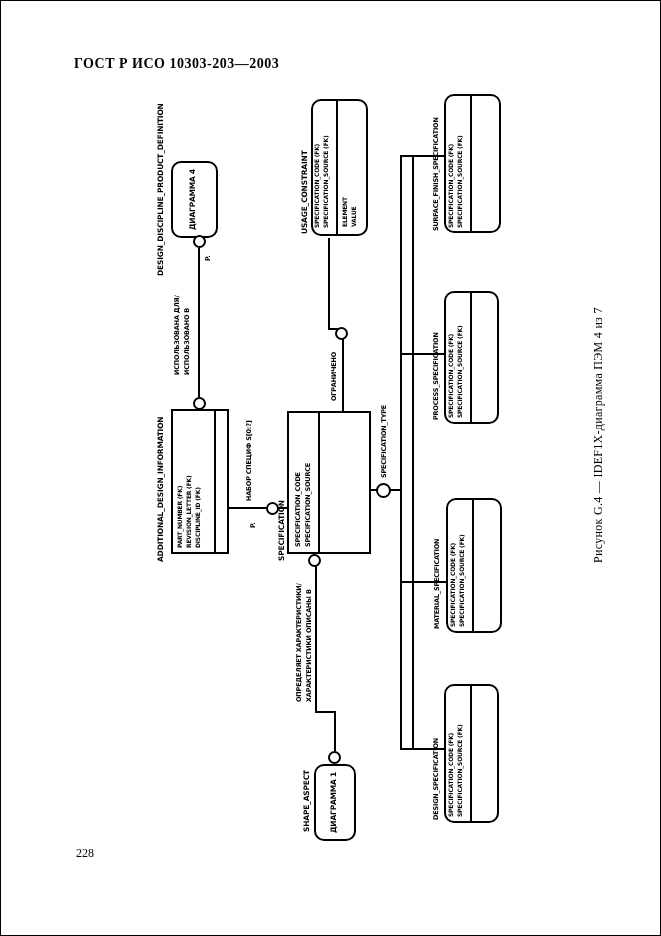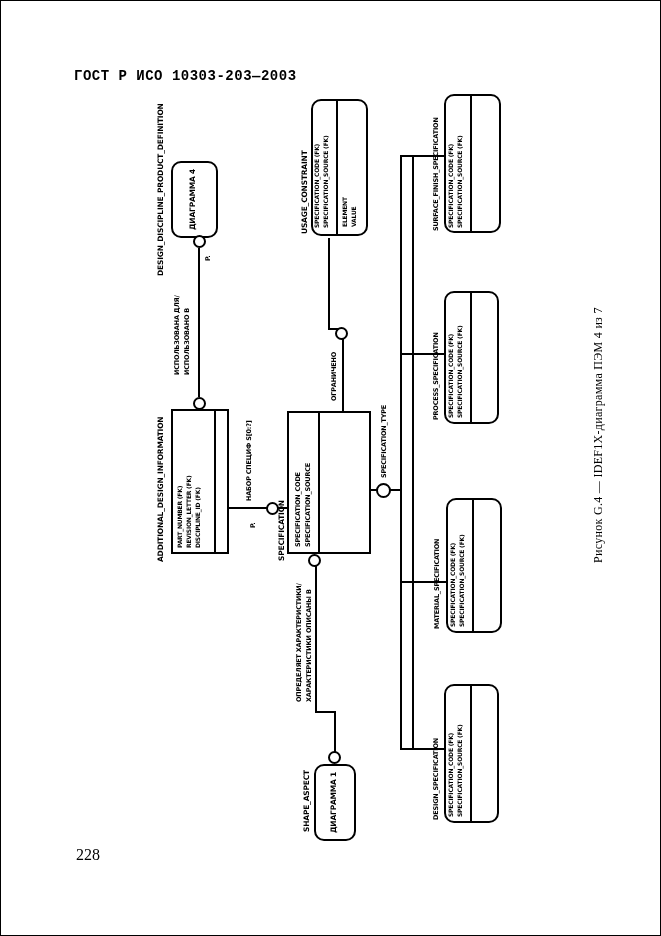--- a/index.html
+++ b/index.html
@@ -1,20 +1,20 @@
 <!DOCTYPE html>
 <html><head>
 <meta charset="utf-8">
 <style>
   html,body{margin:0;padding:0;background:#e8e8e8;}
   #page{position:relative;width:661px;height:936px;background:#fff;border:1px solid #000;
         box-sizing:border-box;overflow:hidden;font-family:"DejaVu Sans",sans-serif;color:#000;}
   .serif{font-family:"Liberation Serif",serif;}
-  .hdr{position:absolute;left:73px;top:67px;font-size:14px;font-weight:bold;letter-spacing:.5px;font-family:Liberation Mono, monospace;}
-  .pnum{position:absolute;left:75px;top:845px;font-size:16px;}
+  .hdr{position:absolute;left:73px;top:55px;font-size:14px;font-weight:bold;letter-spacing:.5px;}
+  .pnum{position:absolute;left:75px;top:845px;font-size:12px;}
   
   .rt{position:absolute;transform:rotate(-90deg);transform-origin:0 0;white-space:nowrap;
       font-weight:bold;z-index:3;line-height:1;}
   .f7{font-size:7.5px;letter-spacing:-0.2px;}
   .f65{font-size:6.5px;letter-spacing:-0.2px;}
   .f6{font-size:6px;letter-spacing:-0.2px;}
   .cap{font-family:"Liberation Serif",serif;font-size:12px;font-weight:normal;letter-spacing:.3px;}
   .box{position:absolute;border:2px solid #000;background:#fff;box-sizing:border-box;z-index:1;}
   .rounded{border-radius:10px;}
   .vline{position:absolute;width:2px;background:#000;z-index:0;}

